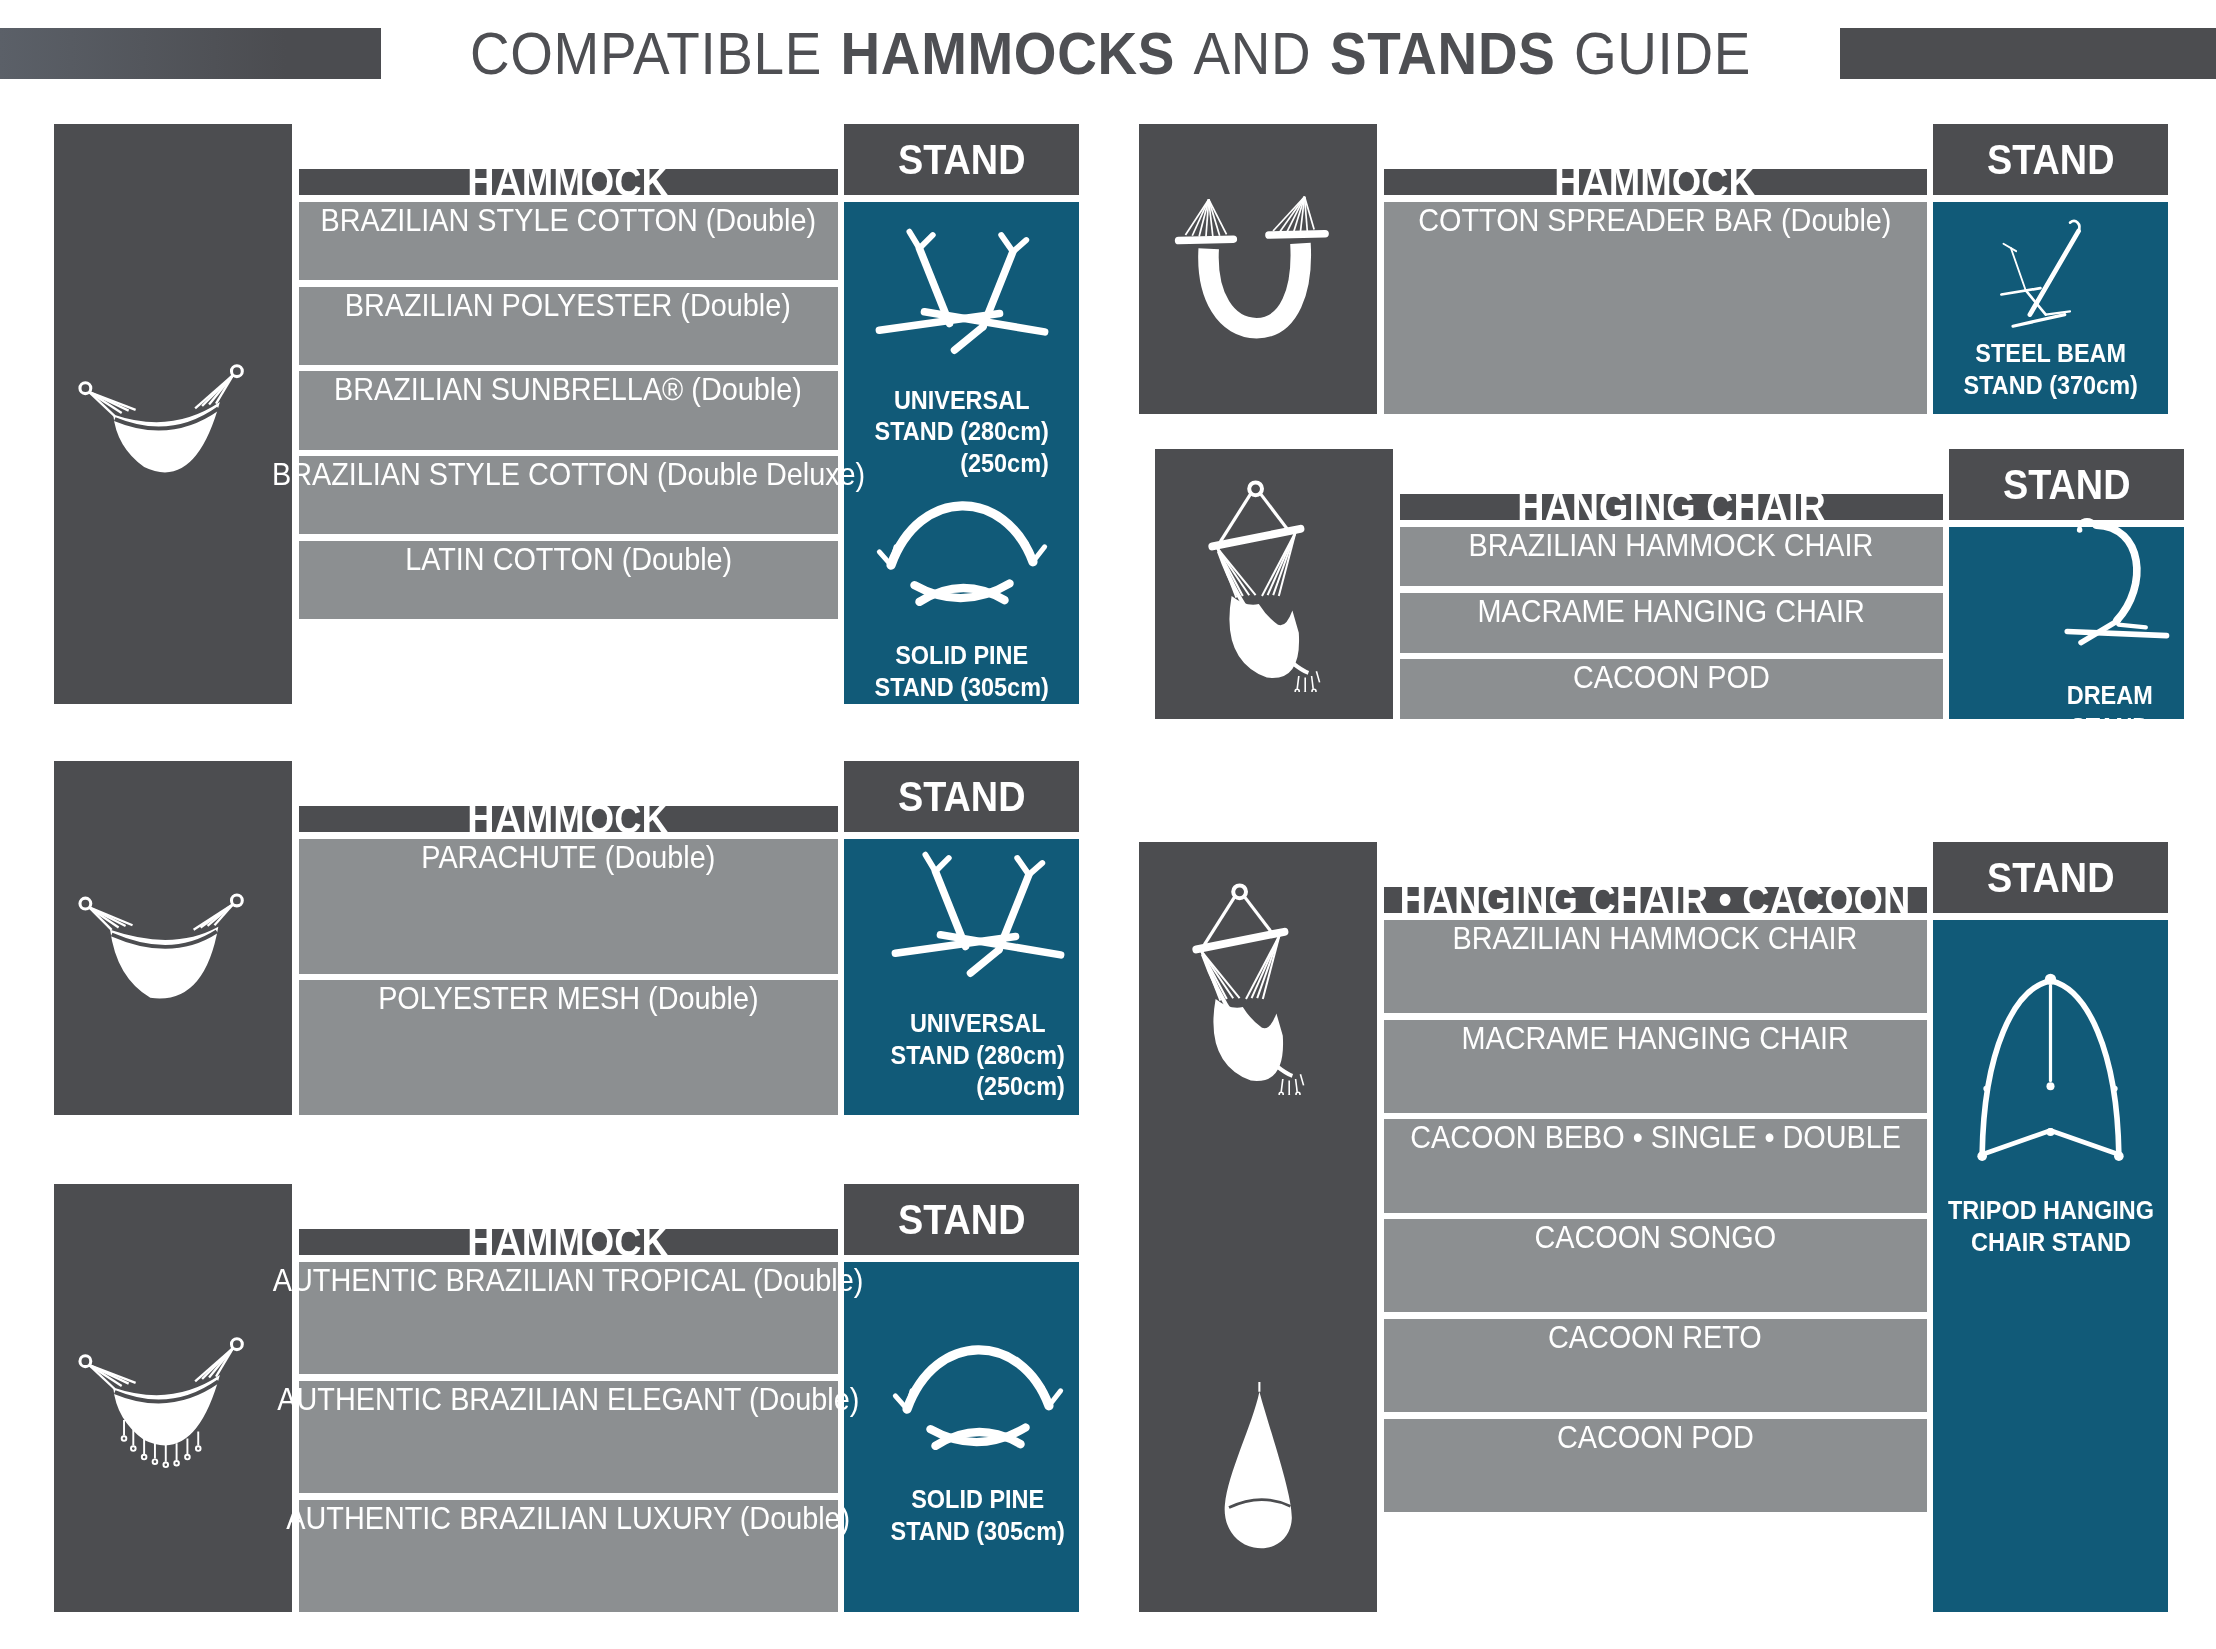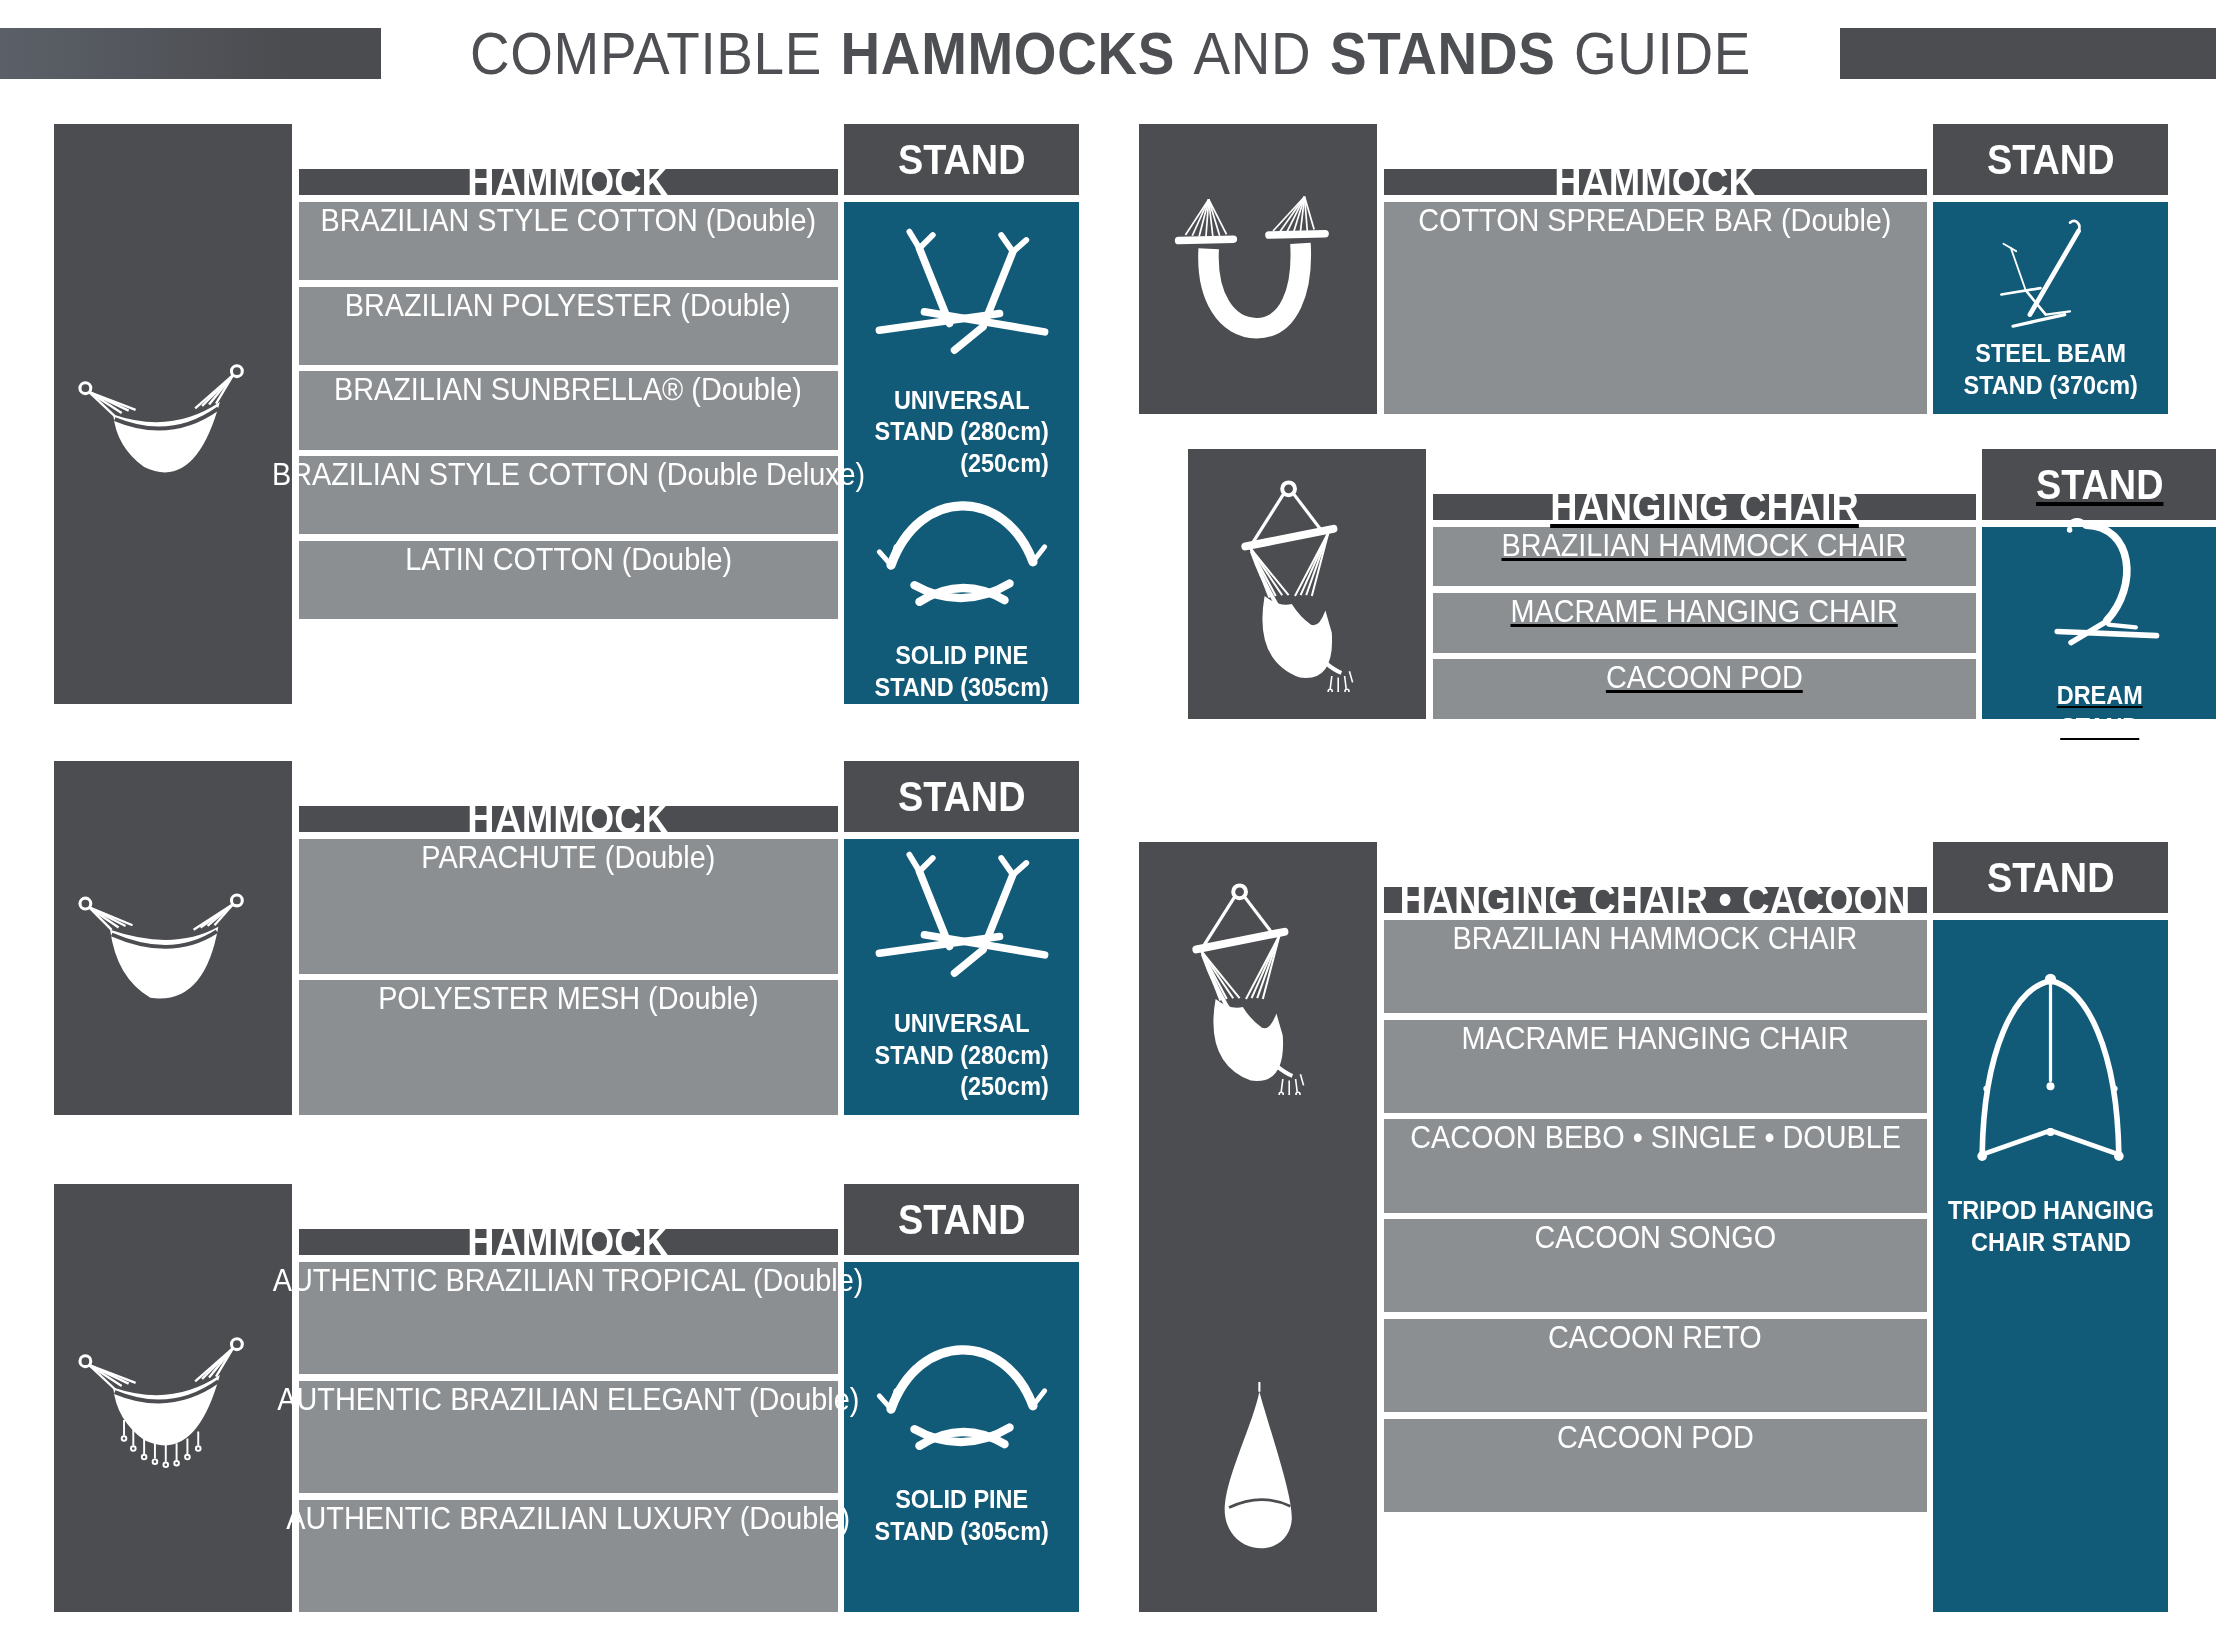--- a/index.html
+++ b/index.html
@@ -24,36 +24,36 @@
   }
   h1 .t-light { font-weight:400; }
   h1 .t-bold  { font-weight:700; }
 
   
   .tbl { position:absolute; display:grid; column-gap:6.7px; row-gap:6.7px; }
   .tbl-l1 { left:54px;   top:124px;  width:1025px; height:580px;  grid-template-columns:238px 539px 235px; grid-template-rows:71px repeat(6,1fr); }
   .tbl-l2 { left:54px;   top:761px; width:1025px; height:354px;  grid-template-columns:238px 539px 235px; grid-template-rows:71px repeat(2,1fr); }
   .tbl-l3 { left:54px;   top:1184px; width:1025px; height:428px;  grid-template-columns:238px 539px 235px; grid-template-rows:71px repeat(3,1fr); }
   .tbl-r1 { left:1139px; top:124px;  width:1029px; height:269px;  grid-template-columns:238px 543px 235px; grid-template-rows:71px 1fr; }
-  .tbl-r2 { left:1188px; top:449px;  width:1029px; height:270px;  grid-template-columns:238px 543px 235px; grid-template-rows:71px repeat(3,1fr);text-decoration:underline; }
+  .tbl-r2 { left:1155px; top:449px;  width:1029px; height:270px;  grid-template-columns:238px 543px 235px; grid-template-rows:71px repeat(3,1fr); }
   .tbl-r3 { left:1139px; top:842px; width:1147px; height:770px; grid-template-columns:238px 543px 235px; grid-template-rows:71px repeat(7,1fr); }
 
   .img-cell { grid-column:1; grid-row:1/-1; background:var(--dark,#4c4d50);
               display:flex; flex-direction:column; align-items:center; justify-content:center; }
   .img-cell.two { justify-content:space-between; padding:37px 0 44px; }
   .hdr { background:var(--dark,#4c4d50); color:#fff; font-weight:700; font-size:42px;
          display:flex; align-items:center; justify-content:center; }
   .hdr.c2 { grid-column:2; grid-row:1;margin-top:45px; }
   .hdr.c3 { grid-column:3; grid-row:1; }
   .row { grid-column:2; background:var(--gray,#8c8f91); color:#fff; font-size:32px;
          display:flex; align-items:flex-start; justify-content:center; padding:0 24px; text-align:center; }
   .stand-cell { grid-column:3; grid-row:2/-1; background:var(--teal,#115a78); color:#fff;
                 display:flex; flex-direction:column; align-items:center;
                 justify-content:space-between; padding:23px 5.4px 25.5px; }
-  .stand-cell.single { justify-content:center; gap:17.5px; }
+  .stand-cell.single { justify-content:center; gap:17.5px;align-items:flex-end; }
   .stand-group { display:flex; flex-direction:column; align-items:center; gap:18px; }
   .stand-label { display:inline-flex; flex-direction:column; align-items:center;
                  font-weight:700; font-size:25.5px; line-height:1.25;
                  transform:scaleX(.92); transform-origin:center; text-align:center; }
   .stand-label .right { align-self:flex-end; }
   .stand-label .note { font-weight:400; font-style:italic; font-size:22px; }
   svg.icon { display:block; }
 </style>
 </head>
 <body>

